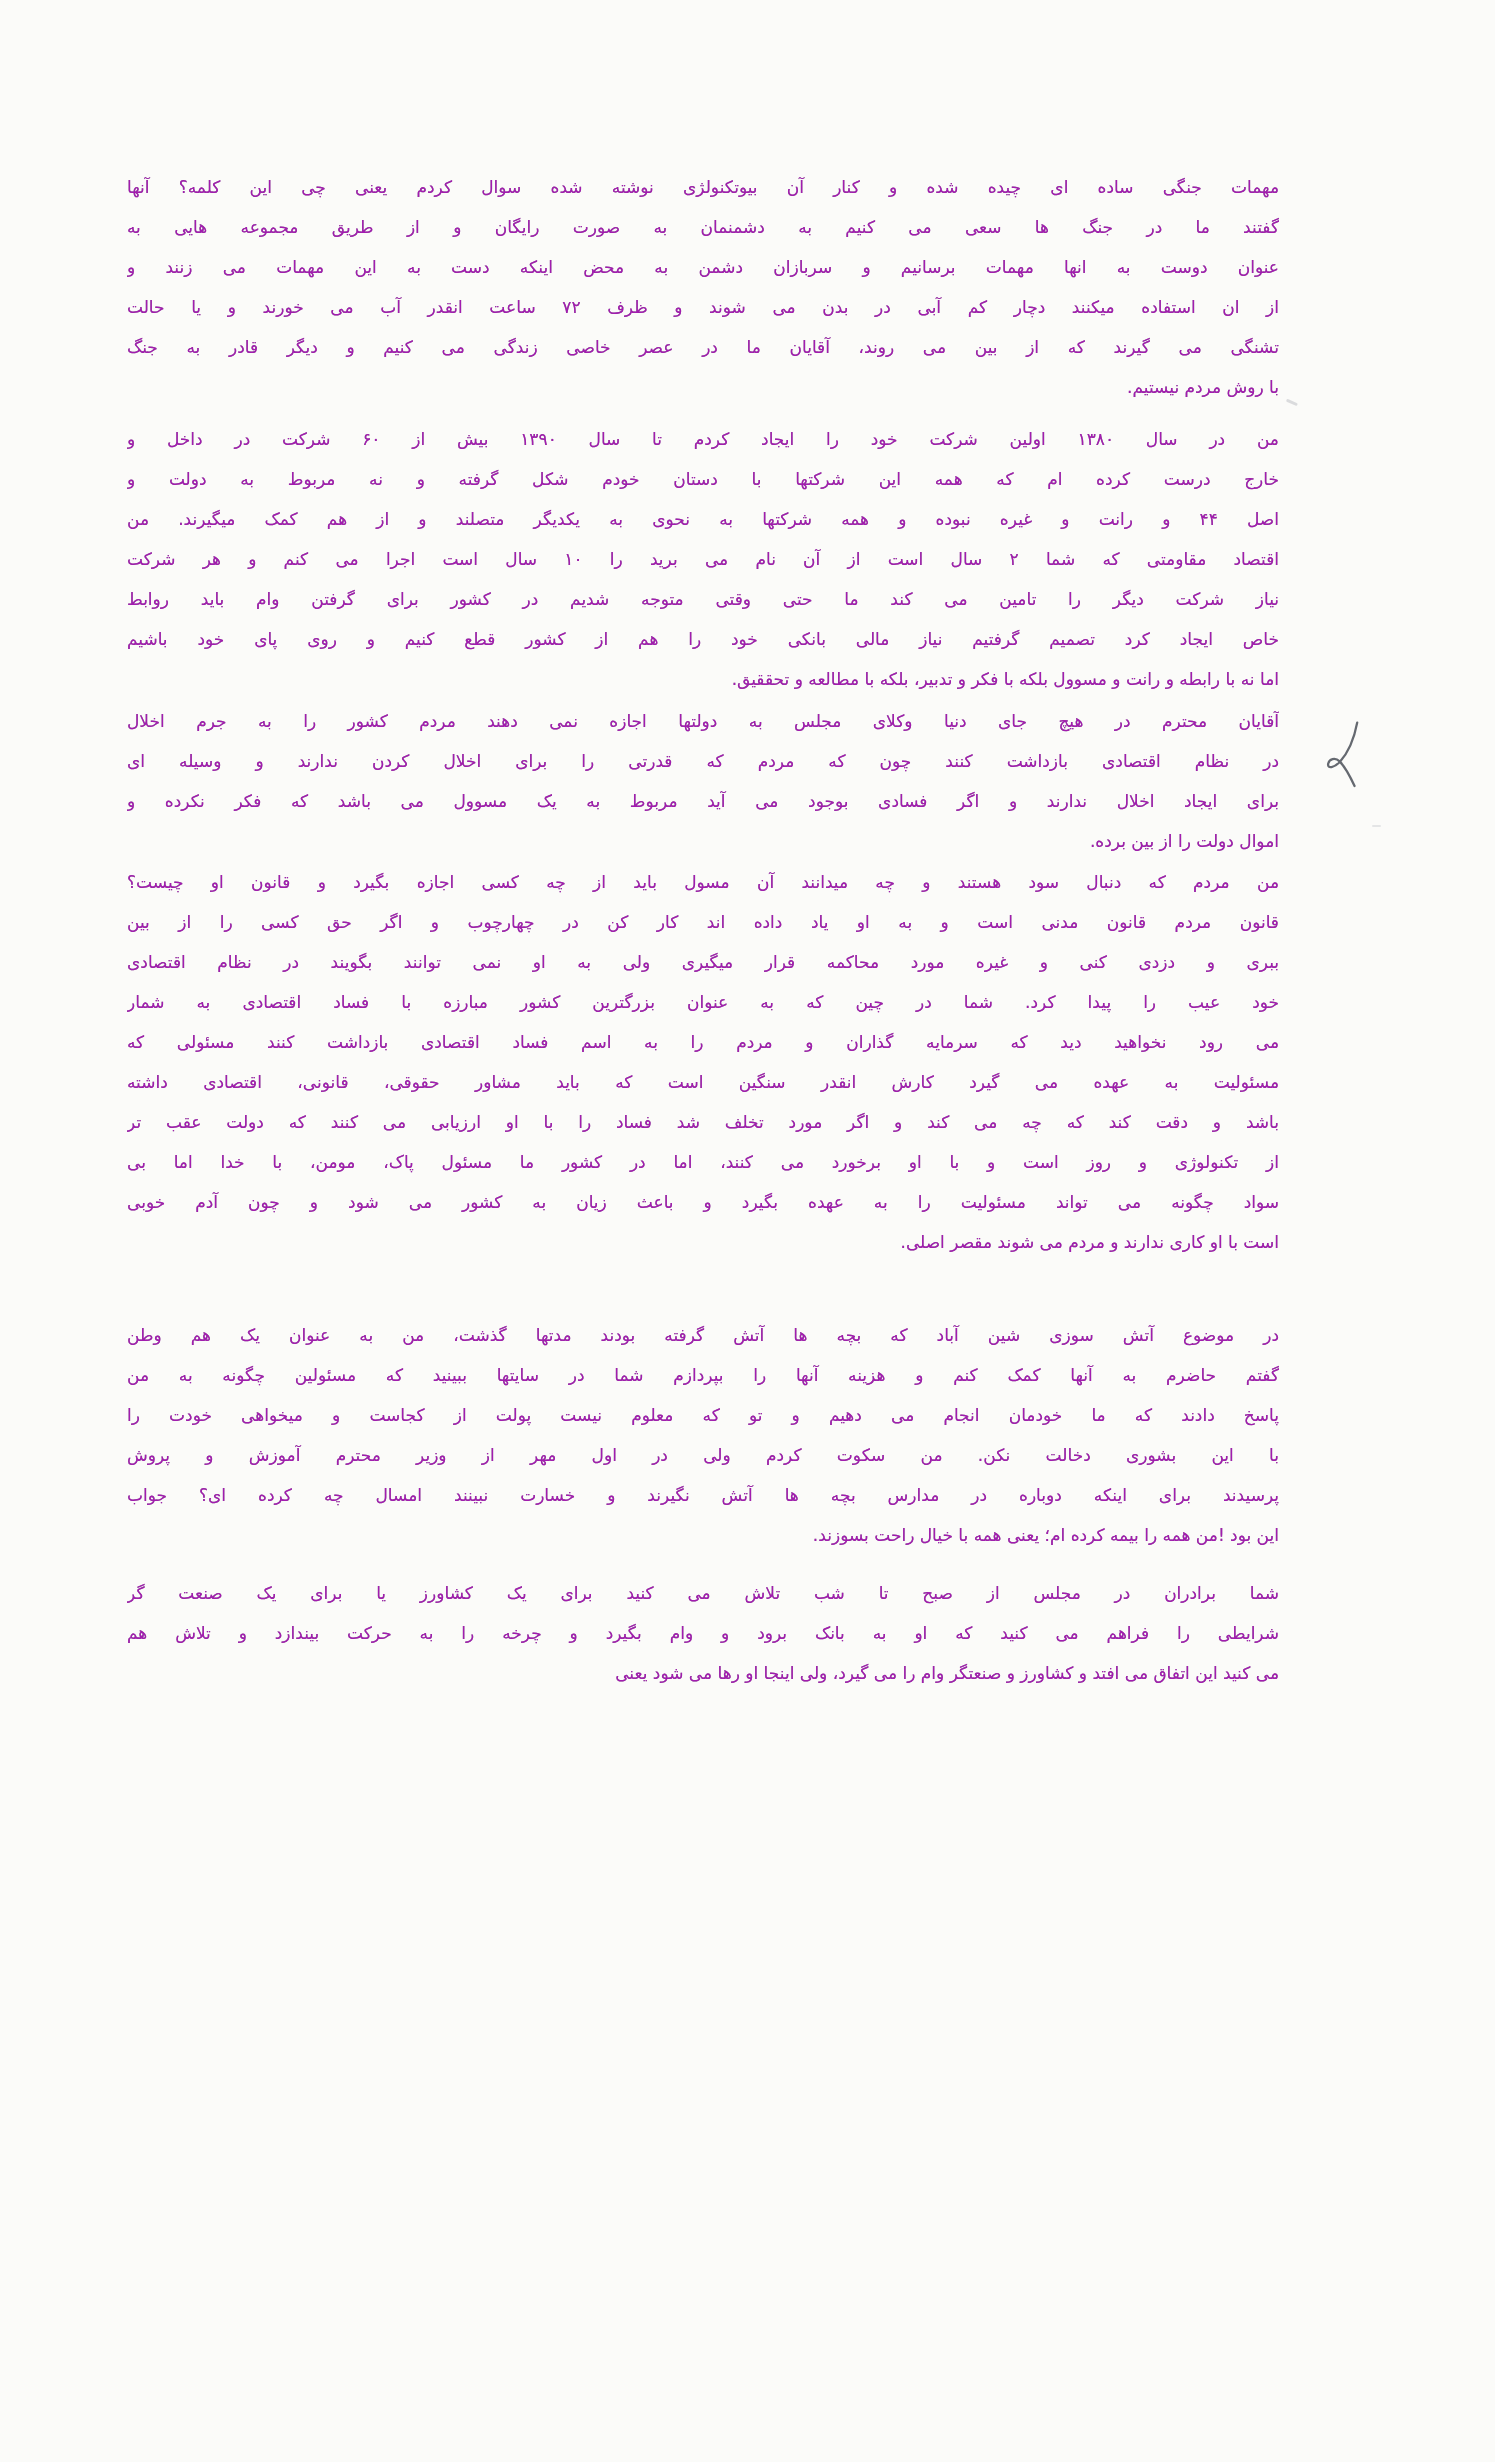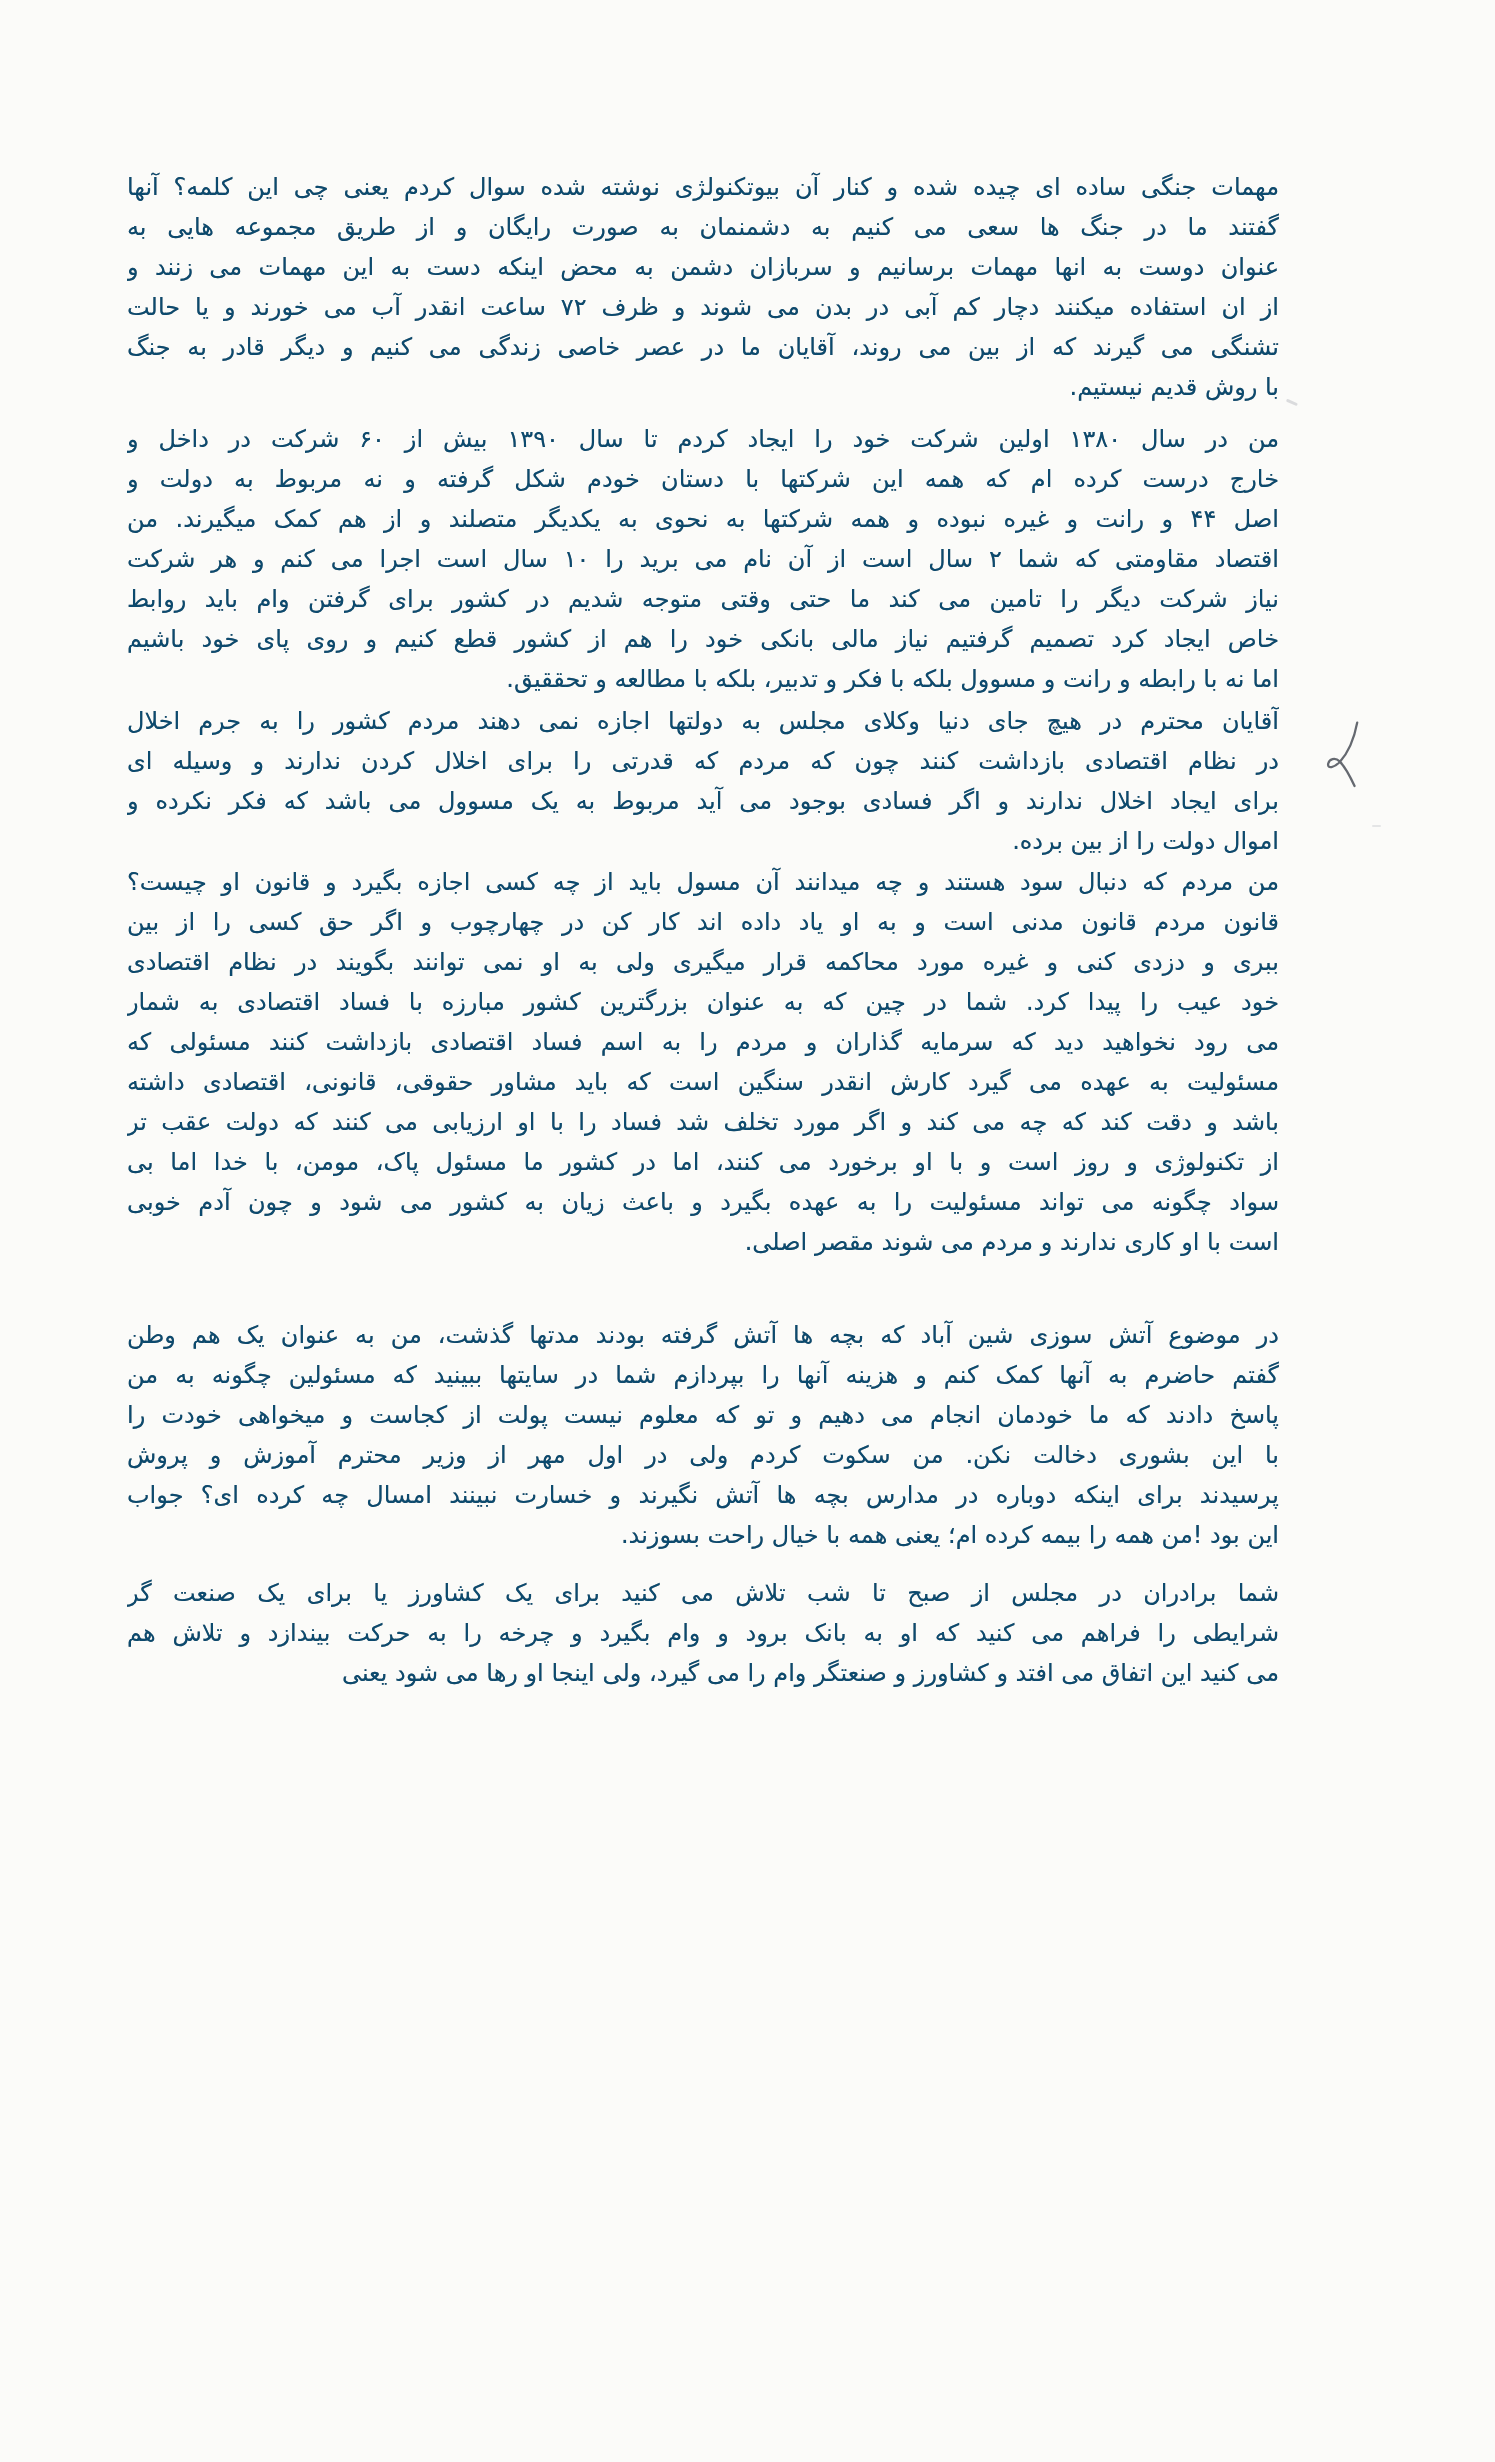--- a/index.html
+++ b/index.html
@@ -8,22 +8,22 @@
     background:#f6f6f4;
     font-family:"DejaVu Sans","Liberation Sans",sans-serif;
   }
   .page{
     position:relative;width:1495px;height:2462px;
     background:#fbfbf9;overflow:hidden;
   }
   .textblock{
     position:absolute;top:167px;right:216px;width:1152px;
     direction:rtl;
-    color:#0c4a6e;
-    font-size:24px;
+    color:#a21caf;
+    font-size:17px;
     -webkit-font-smoothing:antialiased;
   }
   .para{margin:0;padding:0;}
   .p2{margin-top:12.3px}.p3{margin-top:7px}.p4{margin-top:1.8px}
   .p5{margin-top:1px}.p6{margin-top:53px}.p7{margin-top:17.6px}
   .line{
     height:40px;line-height:40px;overflow:hidden;
     text-align:justify;text-align-last:justify;
     white-space:normal;
     text-shadow:0 0 0.4px rgba(60,65,75,.55);
@@ -42,21 +42,21 @@
 <div class="page">
 
   <div class="textblock">
 
     <p class="para p1">
       <span class="line" style="display:block">مهمات جنگی ساده ای چیده شده و کنار آن بیوتکنولژی نوشته شده سوال کردم یعنی چی این کلمه؟ آنها</span>
       <span class="line" style="display:block">گفتند ما در جنگ ها سعی می کنیم به دشمنمان به صورت رایگان و از طریق مجموعه هایی به</span>
       <span class="line" style="display:block">عنوان دوست به انها مهمات برسانیم و سربازان دشمن به محض اینکه دست به این مهمات می زنند و</span>
       <span class="line" style="display:block">از ان استفاده میکنند دچار کم آبی در بدن می شوند و ظرف ۷۲ ساعت انقدر آب می خورند و یا حالت</span>
       <span class="line" style="display:block">تشنگی می گیرند که از بین می روند، آقایان ما در عصر خاصی زندگی می کنیم و دیگر قادر به جنگ</span>
-      <span class="line end" style="display:block">با روش قدیم نیستیم.</span>
+      <span class="line end" style="display:block">با روش مردم نیستیم.</span>
     </p>
 
     <p class="para p2">
       <span class="line" style="display:block">من در سال ۱۳۸۰ اولین شرکت خود را ایجاد کردم تا سال ۱۳۹۰ بیش از ۶۰ شرکت در داخل و</span>
       <span class="line" style="display:block">خارج درست کرده ام که همه این شرکتها با دستان خودم شکل گرفته و نه مربوط به دولت و</span>
       <span class="line" style="display:block">اصل ۴۴ و رانت و غیره نبوده و همه شرکتها به نحوی به یکدیگر متصلند و از هم کمک میگیرند. من</span>
       <span class="line" style="display:block">اقتصاد مقاومتی که شما ۲ سال است از آن نام می برید را ۱۰ سال است اجرا می کنم و هر شرکت</span>
       <span class="line" style="display:block">نیاز شرکت دیگر را تامین می کند ما حتی وقتی متوجه شدیم در کشور برای گرفتن وام باید روابط</span>
       <span class="line" style="display:block">خاص ایجاد کرد تصمیم گرفتیم نیاز مالی بانکی خود را هم از کشور قطع کنیم و روی پای خود باشیم</span>
       <span class="line end" style="display:block">اما نه با رابطه و رانت و مسوول بلکه با فکر و تدبیر، بلکه با مطالعه و تحققیق.</span>

